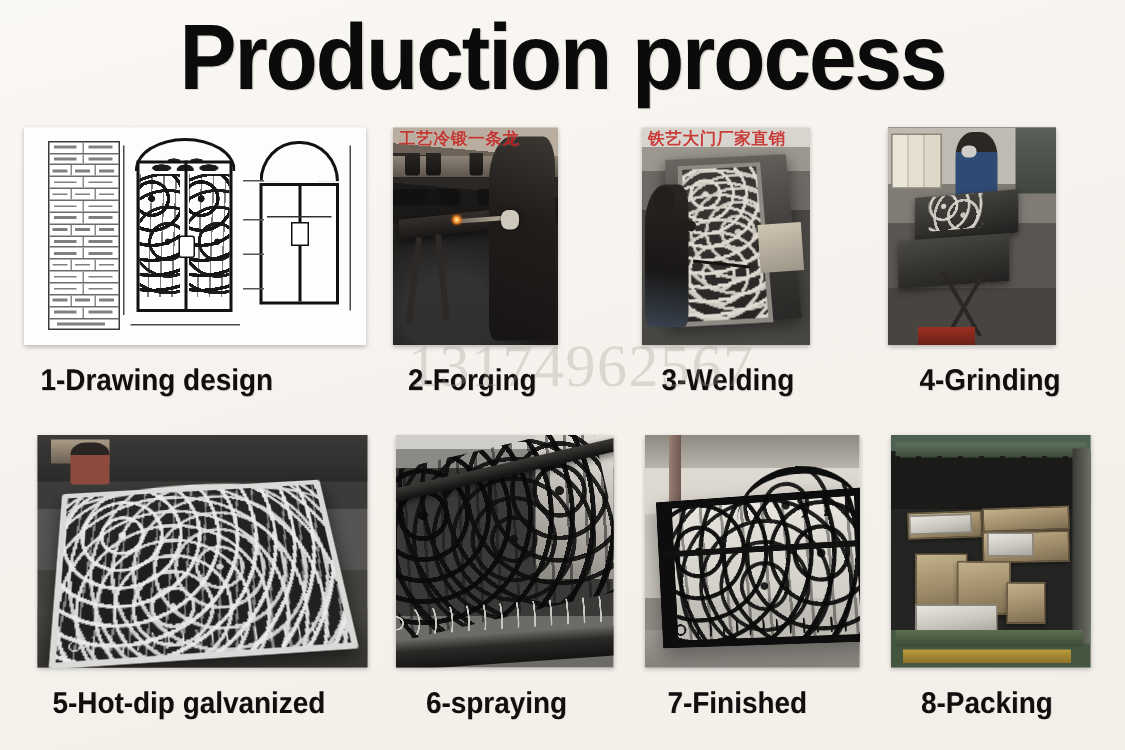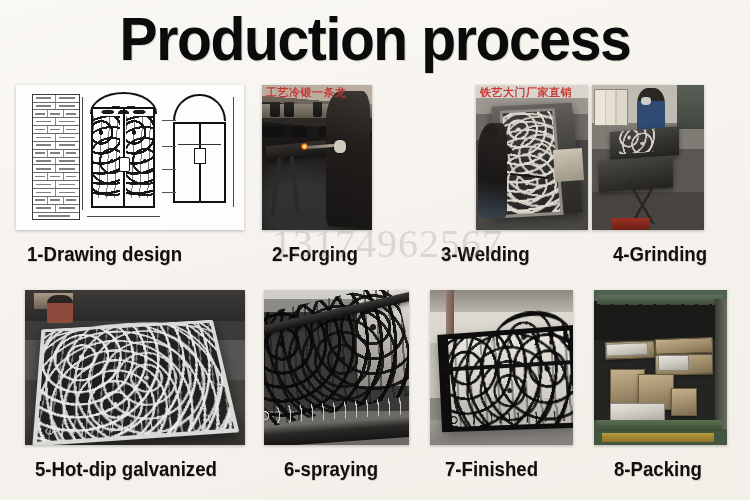--- a/index.html
+++ b/index.html
@@ -740,21 +740,21 @@
       <div class="worker"></div>
       <div class="tong"></div>
       <div class="glove"></div>
       <div class="glow"></div>
       <div class="redtag" style="left:4px; top:3px;">工艺冷锻一条龙</div>
     </div>
     <div class="caption" style="left:272px; top:243px;">2-Forging</div>
   </div>
 
   <div class="cell">
-    <div class="photo" id="ph3" style="left:428px; top:85px; width:112px; height:145px;margin-left:48px;">
+    <div class="photo" id="ph3" style="left:428px; top:85px; width:112px; height:145px;">
       <div class="table"></div>
       <div class="panel"></div>
       <div class="box"></div>
       <div class="worker"></div>
       <div class="head"></div>
       <div class="arm"></div>
       <div class="cable"></div>
       <div class="redtag" style="left:4px; top:3px;">铁艺大门厂家直销</div>
     </div>
     <div class="caption" style="left:441px; top:243px;">3-Welding</div>

